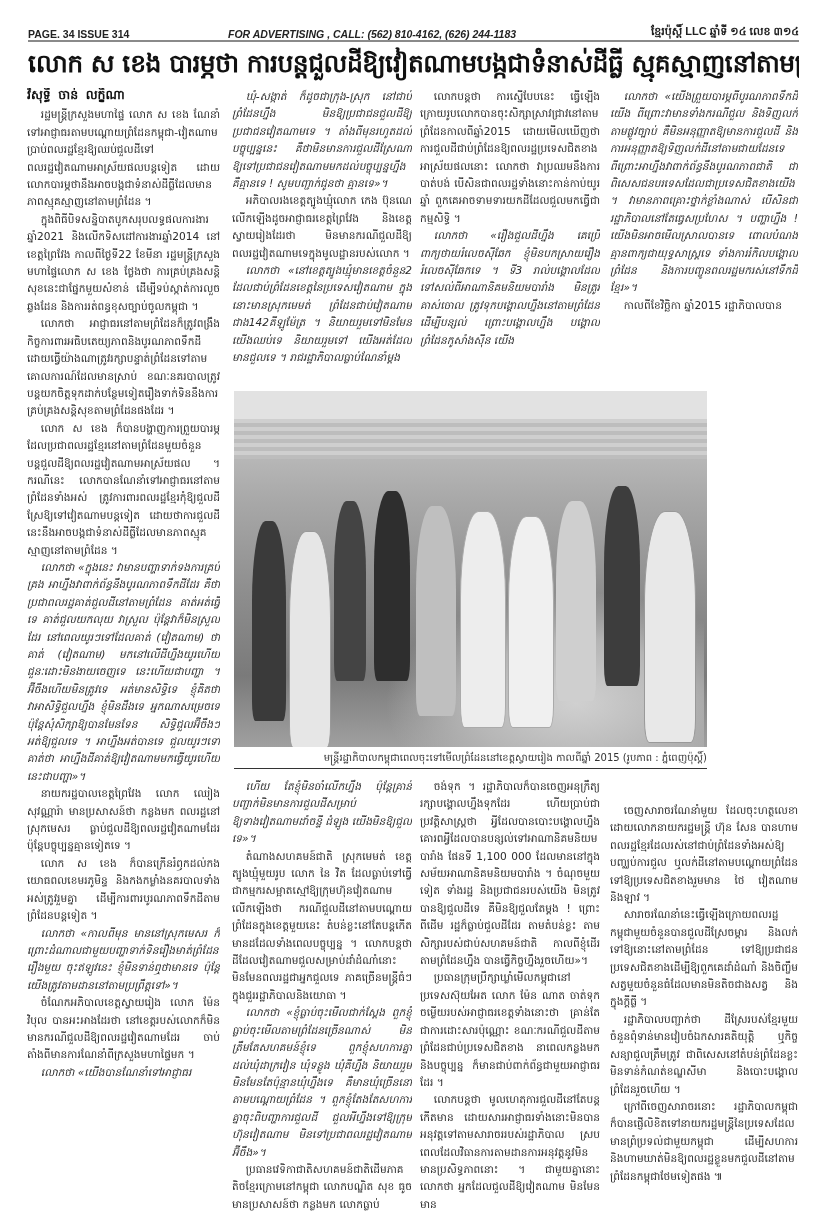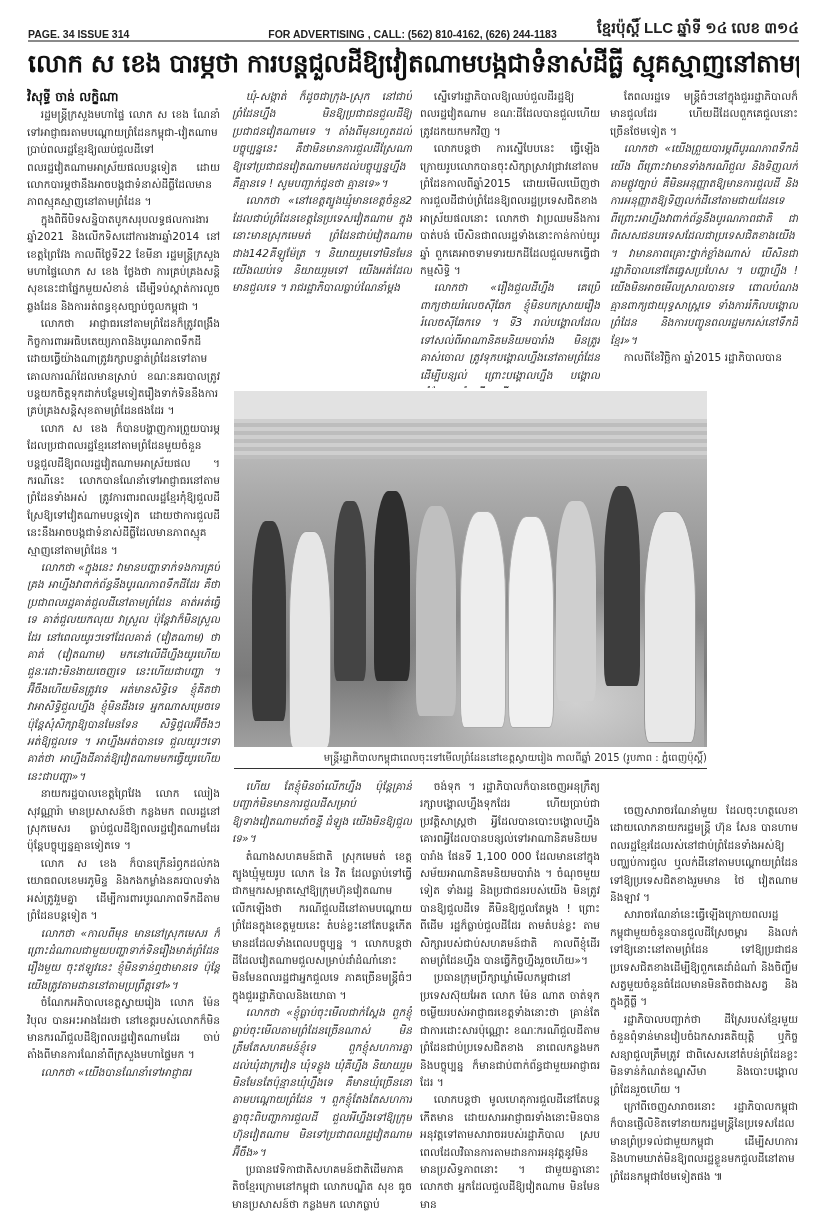--- a/index.html
+++ b/index.html
@@ -2,31 +2,31 @@
 <html><head>
 <meta charset="utf-8">
 <style>
   html, body { margin: 0; padding: 0; background: #ffffff; }
   body { width: 823px; height: 1225px; position: relative; overflow: hidden;
          font-family: "DejaVu Sans", sans-serif; color: #1a1a1a; }
   .folio { position: absolute; left: 28px; right: 24px; top: 22px; height: 18px;
            font-family: "Liberation Sans", sans-serif; font-size: 10.5px; font-weight: bold;
            color: #222; display: flex; align-items: flex-end; }
   .folio .left { width: 170px; }
-  .folio .mid { flex: 1; text-align: center; padding-left: 30px; }
-  .folio .right { text-align: right; font-size: 15px; }
+  .folio .mid { flex: 1; text-align: left; padding-left: 30px; font-style: italic; }
+  .folio .right { text-align: right; font-size: 11px; }
   .folio-rule { position: absolute; left: 28px; right: 24px; top: 40px; height: 2px; background: #8a8a8a; }
   .headline { position: absolute; left: 28px; right: 24px; top: 46px; height: 36px;
               font-size: 25px; font-weight: bold; letter-spacing: -0.5px; white-space: nowrap;
               overflow: hidden; color: #111; line-height: 36px; text-align: left; }
   .col { position: absolute; font-size: 10.6px; line-height: 17.4px; color: #2a2a2a;
          text-align: justify; overflow: hidden; }
   .col p { margin: 0; text-indent: 1.3em; }
   .col p.it { font-style: italic; }
-  .byline { font-weight: bold; font-size: 12.5px; text-indent: 0 !important; margin-bottom: 1px !important; color: #111; }
+  .byline { font-weight: bold; font-size: 12.5px; text-indent: 0 !important; margin-bottom: 1px !important; color: #111; font-family: Liberation Mono, monospace; }
   .c1 { left: 27px; top: 88px; width: 193px; height: 1130px; }
   .c2 { left: 232px; top: 88px; width: 180px; height: 300px; }
   .c3 { left: 420px; top: 88px; width: 180px; height: 300px; }
   .c4 { left: 610px; top: 88px; width: 188px; height: 300px; }
   .c2b { left: 232px; top: 778px; width: 180px; height: 440px; }
   .c3b { left: 420px; top: 778px; width: 180px; height: 440px; }
   .c4b { left: 610px; top: 778px; width: 188px; height: 440px; margin-top: 24px; }
   .photo { position: absolute; left: 234px; top: 391px; width: 473px; height: 356px; overflow: hidden;
            background: linear-gradient(180deg, #d9d9d9 0%, #c4c4c4 10%, #b8b8b8 18%, #a9a9a9 30%, #8f8f8f 55%, #7a7a7a 80%, #a0a0a0 100%); }
   .photo .sky { position: absolute; left: 0; top: 0; width: 100%; height: 28px; background: #e2e2e2; }
@@ -62,29 +62,28 @@
       <p>នាយករដ្ឋបាលខេត្តព្រៃវែង លោក ឈៀង សុវណ្ណារ៉ា មានប្រសាសន៍ថា កន្លងមក ពលរដ្ឋនៅស្រុកមេសរ ធ្លាប់ជួលដីឱ្យពលរដ្ឋវៀតណាមដែរ ប៉ុន្តែបច្ចុប្បន្នគ្មានទៀតទេ ។</p>
       <p>លោក ស ខេង ក៏បានក្រើនរំឭកដល់កងយោធពលខេមរភូមិន្ទ និងកងកម្លាំងនគរបាលទាំងអស់ត្រូវរួមគ្នា ដើម្បីការពារបូរណភាពទឹកដីតាមព្រំដែនបន្តទៀត ។</p>
       <p class="it">លោកថា «កាលពីមុន មាននៅស្រុកមេសរ ក៏ព្រោះដំណាលជាមួយបញ្ហាទាក់ទិនរឿងមាត់ព្រំដែនរឿងមួយ ចុះឥឡូវនេះ ខ្ញុំមិនទាន់ឮថាមានទេ ប៉ុន្តែយើងត្រូវតាមដាននៅតាមប្រព្រឹត្តទៅ»។</p>
       <p>ចំណែកអភិបាលខេត្តស្វាយរៀង លោក ម៉ែន វិបុល បានអះអាងដែរថា នៅខេត្តរបស់លោកក៏មិនមានករណីជួលដីឱ្យពលរដ្ឋវៀតណាមដែរ ចាប់តាំងពីមានការណែនាំពីក្រសួងមហាផ្ទៃមក ។</p>
       <p class="it">លោកថា «យើងបានណែនាំទៅអាជ្ញាធរ</p>
     </div>
 </div>
 
 <div class="col c2">
     <p class="it">ឃុំ-សង្កាត់ ក៏ដូចជាក្រុង-ស្រុក នៅជាប់ព្រំដែនហ្នឹង មិនឱ្យប្រជាជនជួលដីឱ្យប្រជាជនវៀតណាមទេ ។ តាំងពីមុនរហូតដល់បច្ចុប្បន្ននេះ គឺថាមិនមានការជួលដីស្រែណាឱ្យទៅប្រជាជនវៀតណាមមកដល់បច្ចុប្បន្នហ្នឹង គឺគ្មានទេ ! សូមបញ្ជាក់ជូនថា គ្មានទេ»។</p>
+    <p>អភិបាលរងខេត្តត្បូងឃ្មុំលោក កេង ប៊ុនណេ លើកឡើងដូចអាជ្ញាធរខេត្តព្រៃវែង និងខេត្តស្វាយរៀងដែរថា មិនមានករណីជួលដីឱ្យពលរដ្ឋវៀតណាមទេក្នុងមូលដ្ឋានរបស់លោក ។</p>
     <p class="it">លោកថា «នៅខេត្តត្បូងឃ្មុំមានខេត្តចំនួន2 ដែលជាប់ព្រំដែនខេត្តនៃប្រទេសវៀតណាម ក្នុងនោះមានស្រុកមេមត់ ព្រំដែនជាប់វៀតណាមជាង142គីឡូម៉ែត្រ ។ និយាយរួមទៅមិនមែនយើងឈប់ទេ និយាយរួមទៅ យើងអត់ដែលមានជួលទេ ។ រាជរដ្ឋាភិបាលធ្លាប់ណែនាំម្ដង</p>
   </div>
 <div class="col c3">
-    <p>ស្នើទៅរដ្ឋាភិបាលឱ្យឈប់ជួលដីរដ្ឋឱ្យពលរដ្ឋវៀតណាម ខណៈដីដែលបានជួលហើយ ត្រូវដកយកមកវិញ ។</p>
     <p>លោកបន្តថា ការស្នើបែបនេះ ធ្វើឡើងក្រោយរូបលោកបានចុះសិក្សាស្រាវជ្រាវនៅតាមព្រំដែនកាលពីឆ្នាំ2015 ដោយមើលឃើញថា ការជួលដីជាប់ព្រំដែនឱ្យពលរដ្ឋប្រទេសជិតខាងអាស្រ័យផលនោះ លោកថា វាប្រឈមនឹងការបាត់បង់ បើសិនជាពលរដ្ឋទាំងនោះកាន់កាប់យូរឆ្នាំ ពួកគេអាចទាមទារយកដីដែលជួលមកធ្វើជាកម្មសិទ្ធិ ។</p>
     <p class="it">លោកថា «រឿងជួលដីហ្នឹង គេប្រើពាក្យថាយរំលេចស៊ីឆែក ខ្ញុំមិនបកស្រាយរឿងរំលេចស៊ីឆែកទេ ។ ទី3 រាល់បង្គោលដែលទៅសល់ពីអាណានិគមនិយមបារាំង មិនត្រូវគាស់ចោល ត្រូវទុកបង្គោលហ្នឹងនៅតាមព្រំដែនដើម្បីបន្សល់ ព្រោះបង្គោលហ្នឹង បង្គោលព្រំដែនកូសាំងស៊ីន យើង</p>
   </div>
 <div class="col c4">
-    <p>តែពលរដ្ឋទេ មន្ត្រីធំៗនៅក្នុងជួររដ្ឋាភិបាលក៏មានជួលដែរ ហើយដីដែលពួកគេជួលនោះច្រើនថែមទៀត ។</p>
     <p class="it">លោកថា «យើងព្រួយបារម្ភពីបូរណភាពទឹកដីយើង ពីព្រោះវាមានទាំងករណីជួល និងទិញលក់តាមផ្លូវច្បាប់ គឺមិនអនុញ្ញាតឱ្យមានការជួលដី និងការអនុញ្ញាតឱ្យទិញលក់ដីនៅតាមជាយដែនទេ ពីព្រោះអាហ្នឹងវាពាក់ព័ន្ធនឹងបូរណភាពជាតិ ជាពិសេសជនបរទេសដែលជាប្រទេសជិតខាងយើង ។ វាមានភាពគ្រោះថ្នាក់ខ្លាំងណាស់ បើសិនជារដ្ឋាភិបាលនៅតែធ្វេសប្រហែស ។ បញ្ហាហ្នឹង ! យើងមិនអាចមើលស្រាលបានទេ ពោលបំណងគ្មានពាក្យជាយុទ្ធសាស្ត្រទេ ទាំងការរំកិលបង្គោលព្រំដែន និងការបញ្ចូនពលរដ្ឋមករស់នៅទឹកដីខ្មែរ»។</p>
     <p>កាលពីខែវិច្ឆិកា ឆ្នាំ2015 រដ្ឋាភិបាលបាន</p>
   </div>
 
 <div class="photo" title="Officials walking along a rural dirt path near rice fields at the border">
   <div class="sky"></div>
   <div class="field"></div>
   <div class="path"></div>
 
   <div class="person" style="left:18px;top:130px;width:34px;height:200px;background:#3a3a3a;"></div>

